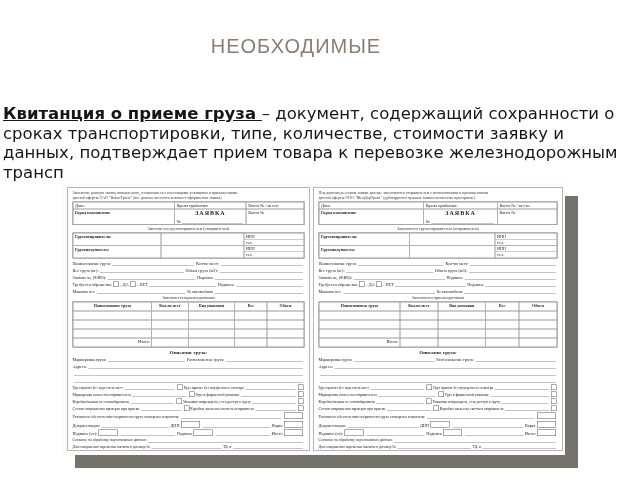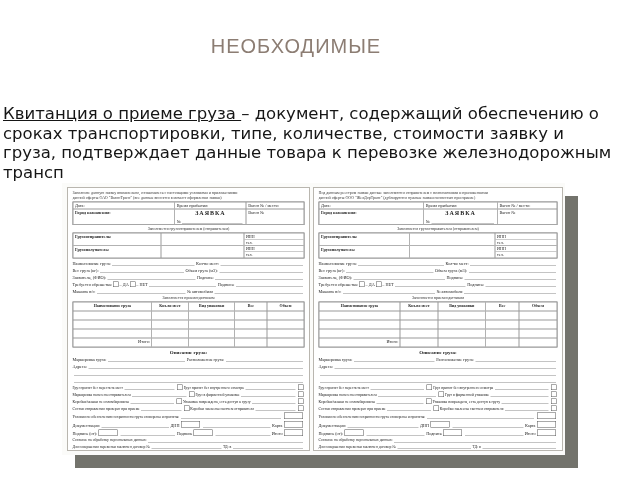--- a/index.html
+++ b/index.html
@@ -10,21 +10,21 @@
   
   .title{
     position:absolute;top:34px;left:0;width:592px;text-align:center;
     color:#8c7d73;font-family:"Liberation Sans",sans-serif;
     font-size:20px;line-height:25px;letter-spacing:1px;font-weight:400;
   }
   .para{
     position:absolute;top:104px;left:3px;width:636px;
     font-size:16.5px;line-height:19.5px;color:#161616;white-space:nowrap;
   }
-  .para .lead{text-decoration:underline;}
+  .para .lead{text-decoration:underline;font-weight:bold;}
   
   .shadow{position:absolute;left:75px;top:196px;width:503px;height:272px;background:#73736c;}
   .scan{position:absolute;left:62px;top:183px;width:503px;height:272px;background:#fbfbf9;}
   .page{position:absolute;top:4px;height:262px;background:#fff;border:1px solid #b9b6af;overflow:hidden;}
   #page-left{left:5px;width:241px;}
   #page-right{left:251px;width:248px;}
   
   .fz{
     width:200%;height:200%;transform:scale(.5);transform-origin:0 0;
     font-family:"Liberation Serif",serif;color:#222;
@@ -56,23 +56,23 @@
 </head>
 <body>
 
 <div class="slide">
 
   <div class="title">
     <div>НЕОБХОДИМЫЕ</div>
   </div>
 
   <div class="para">
-    <div><span class="lead">Квитанция о приеме груза </span><span>– документ, содержащий обеспечению о</span></div>
+    <div><span class="lead">Квитанция о приеме груза </span><span>– документ, содержащий сохранности о</span></div>
     <div>сроках транспортировки, типе, количестве, стоимости заявку и</div>
-    <div>груза, подтверждает данные товара к перевозке железнодорожным</div>
+    <div>данных, подтверждает прием товара к перевозке железнодорожным</div>
     <div>трансп</div>
   </div>
 
   <div class="shadow"></div>
 
   <div class="scan">
     <div class="page" id="page-left">
         <div class="fz">
           <div class="note">Заполните данную заявку внимательно, ознакомьтесь с настоящими условиями и приложениями</div>
           <div class="note">данной оферты ОАО "ВагонТранс" (все данные вносятся в момент оформления заявки)</div>

